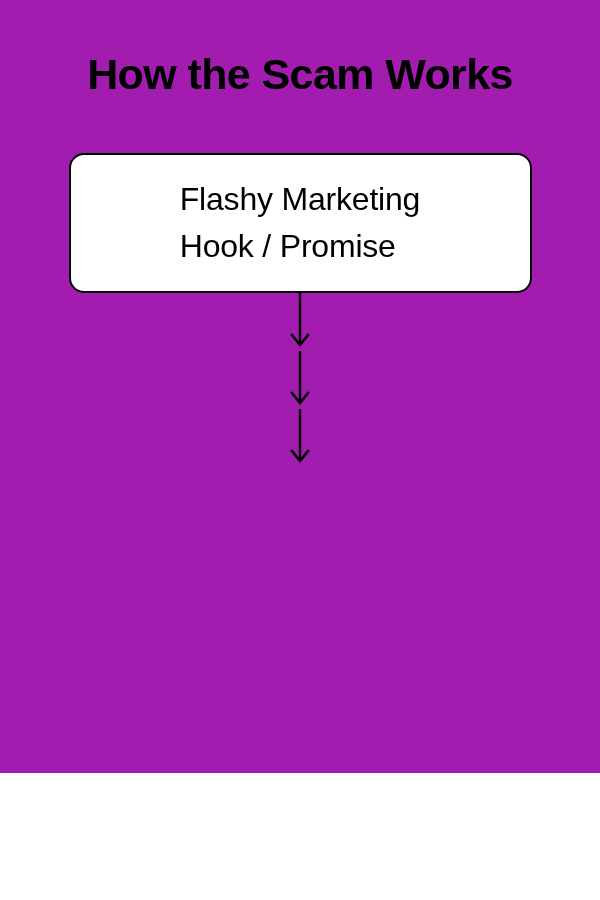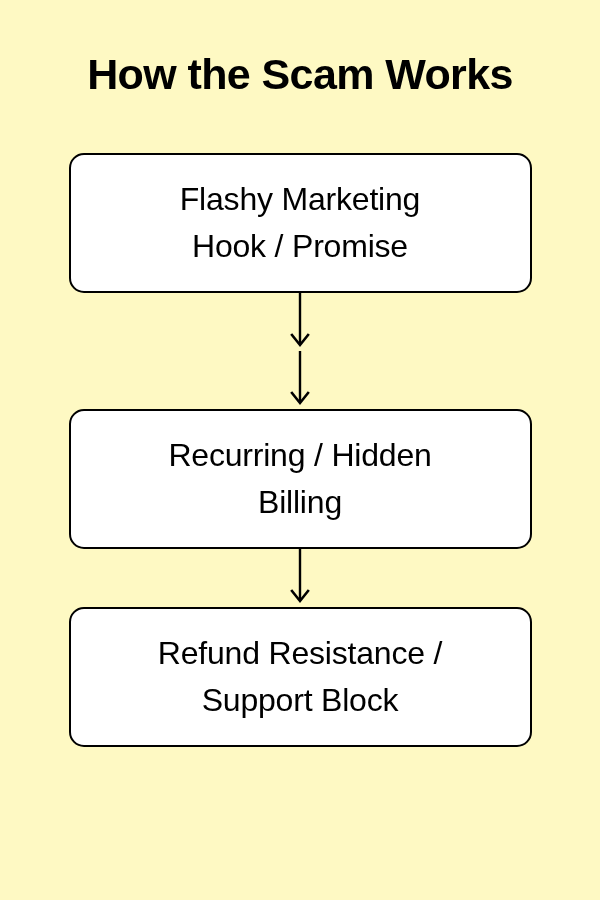--- a/index.html
+++ b/index.html
@@ -11,22 +11,22 @@
     width: 600px;
     height: 900px;
     font-family: "Liberation Sans", sans-serif;
     color: #000000;
     overflow: hidden;
   }
 
   .canvas {
     position: relative;
     width: 600px;
-    height: 900px;
-    background: #fef9c3;
+    height: 773px;
+    background: #a21caf;
   }
 
   
   .title {
     position: absolute;
     left: 0;
     top: 48px;
     width: 600px;
     text-align: center;
     font-size: 43px;
@@ -55,21 +55,21 @@
     position: relative;
     width: 463px;
     height: 140px;
     margin: 0 auto;
     border: 2.5px solid #000000;
     border-radius: 15px;
     background: #ffffff;
     display: flex;
     align-items: center;
     justify-content: center;
-    text-align: center;
+    text-align: left;
   }
 
   .node-label {
     font-size: 32px;
     line-height: 47px;
     font-weight: 400;
     letter-spacing: -0.2px;
     color: #000000;
     padding: 0 14px;
     white-space: pre-line;
@@ -113,35 +113,23 @@
     </div>
 
 
     <div class="connector">
       <svg width="600" height="58" viewBox="0 0 600 58">
         <line x1="300" y1="0" x2="300" y2="50" stroke="#000000" stroke-width="2.4"></line>
         <polyline points="292,42 300,52 308,42" fill="none" stroke="#000000" stroke-width="2.6" stroke-linecap="square" stroke-linejoin="miter"></polyline>
       </svg>
     </div>
 
-    <div class="node-wrap">
-      <div class="node">
-        <span class="node-label">Recurring / Hidden
-Billing</span>
-      </div>
-    </div>
 
     <div class="connector">
       <svg width="600" height="58" viewBox="0 0 600 58">
         <line x1="300" y1="0" x2="300" y2="50" stroke="#000000" stroke-width="2.4"></line>
         <polyline points="292,42 300,52 308,42" fill="none" stroke="#000000" stroke-width="2.6" stroke-linecap="square" stroke-linejoin="miter"></polyline>
       </svg>
     </div>
 
-    <div class="node-wrap">
-      <div class="node">
-        <span class="node-label">Refund Resistance /
-Support Block</span>
-      </div>
-    </div>
 
   </div>
 </div>
 
 </body></html>

